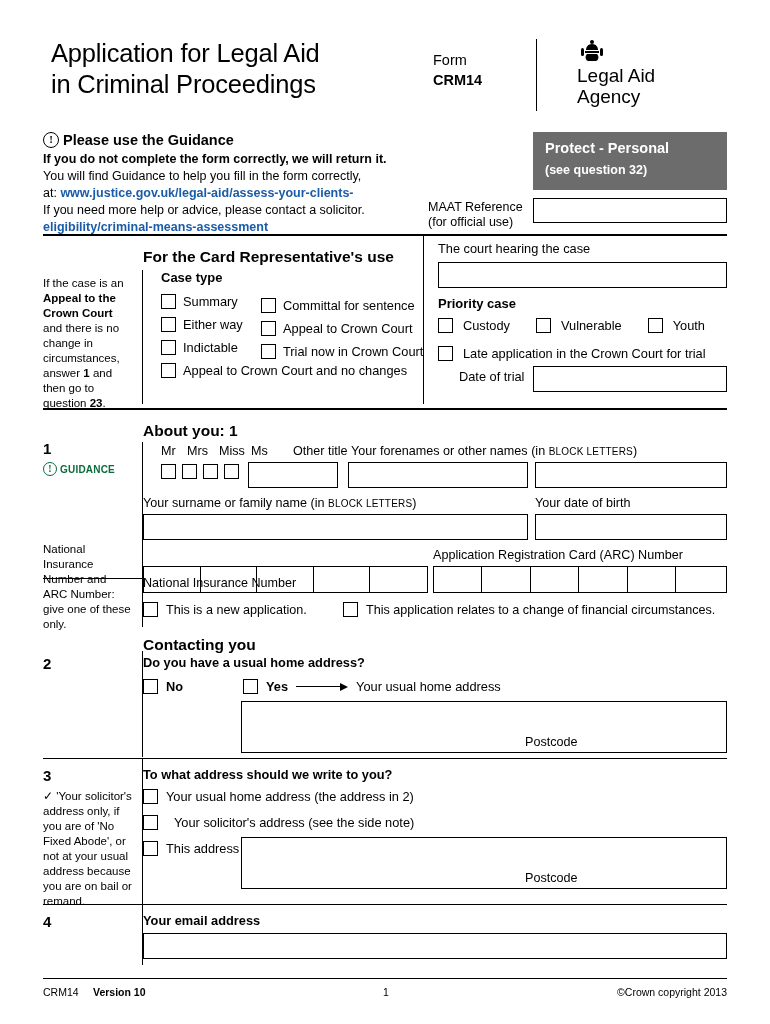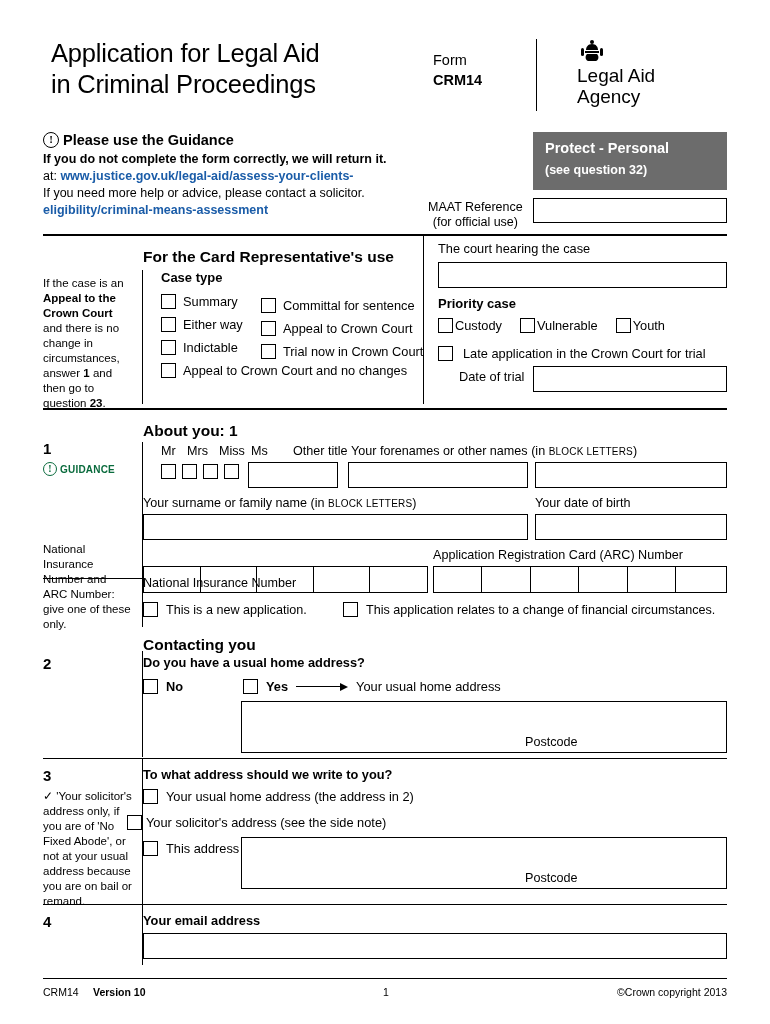--- a/index.html
+++ b/index.html
@@ -111,21 +111,20 @@
   }
   .protect-box .t1 { font-size: 14.5px; font-weight: bold; }
   .protect-box .t2 { font-size: 12.5px; font-weight: bold; margin-top: 7px; }
 
   .maat {
     position: absolute;
     left: 385px;
     top: 68px;
     font-size: 12.5px;
     line-height: 15px;
-    text-align: center;
   }
   .maat-box {
     position: absolute;
     left: 490px;
     top: 66px;
     width: 194px;
     height: 25px;
     border: 1px solid #000;
     box-sizing: border-box;
   }
@@ -294,20 +293,21 @@
         </div>
       </div>
     </div>
 
     <div class="guidance">
       <div class="g-heading">
         <span class="excl">!</span>
         <span>Please use the Guidance</span>
       </div>
       <div class="g-line bold" style="margin-top:3px">If you do not complete the form correctly, we will return it.</div>
+      <div class="g-line">You will find Guidance to help you fill in the form correctly,</div>
       <div class="g-line">
         <span>at:</span>
         <span class="g-link">www.justice.gov.uk/legal-aid/assess-your-clients-</span>
       </div>
       <div class="g-line">If you need more help or advice, please contact a solicitor.</div>
       <div class="g-line g-link">eligibility/criminal-means-assessment</div>
 
       <div class="protect-box">
         <div class="t1">Protect - Personal</div>
         <div class="t2">(see question 32)</div>
@@ -365,21 +365,21 @@
         <div class="cbrow">
           <span class="cb"></span>
           <span>Trial now in Crown Court</span>
         </div>
       </div>
 
       <div class="fieldbox" style="position:absolute;left:395px;top:26px;width:289px;height:26px;"></div>
 
       <div style="position:absolute;left:395px;top:60px;font-size:13px;font-weight:bold;">Priority case</div>
 
-      <div style="position:absolute;left:395px;top:82px;display:flex;gap:2px;align-items:center;">
+      <div style="position:absolute;left:395px;top:82px;display:flex;gap:10px;align-items:center;">
         <span class="cb"></span>
         <span style="font-size:12.8px">Custody</span>
         <span class="cb" style="margin-left:16px"></span>
         <span style="font-size:12.8px">Vulnerable</span>
         <span class="cb" style="margin-left:16px"></span>
         <span style="font-size:12.8px">Youth</span>
       </div>
 
       <div style="position:absolute;left:395px;top:110px;display:flex;gap:10px;align-items:center;">
         <span class="cb"></span>
@@ -499,21 +499,21 @@
         <span class="tick">✓</span>
         <span>'Your solicitor's address only, if you are of 'No Fixed Abode', or not at your usual address because you are on bail or remand.</span>
       </div>
 
       <div style="position:absolute;left:100px;top:8px;font-size:12.8px;font-weight:bold;">To what address should we write to you?</div>
 
       <div style="position:absolute;left:100px;top:30px;display:flex;align-items:center;gap:8px;">
         <span class="cb"></span>
         <span style="font-size:12.8px">Your usual home address (the address in 2)</span>
       </div>
-      <div style="position:absolute;left:84px;top:56px;display:flex;align-items:flex-start;gap:4px;">
+      <div style="position:absolute;left:100px;top:56px;display:flex;align-items:flex-start;gap:16px;">
         <span class="cb"></span>
         <span style="font-size:12.8px">Your solicitor's address (see the side note)</span>
       </div>
       <div style="position:absolute;left:100px;top:82px;display:flex;align-items:center;gap:8px;">
         <span class="cb"></span>
         <span style="font-size:12.8px">This address</span>
       </div>
 
       <div class="fieldbox" style="position:absolute;left:198px;top:78px;width:486px;height:52px;"></div>
       <div class="pc-lbl" style="left:482px;top:112px;">Postcode</div>

